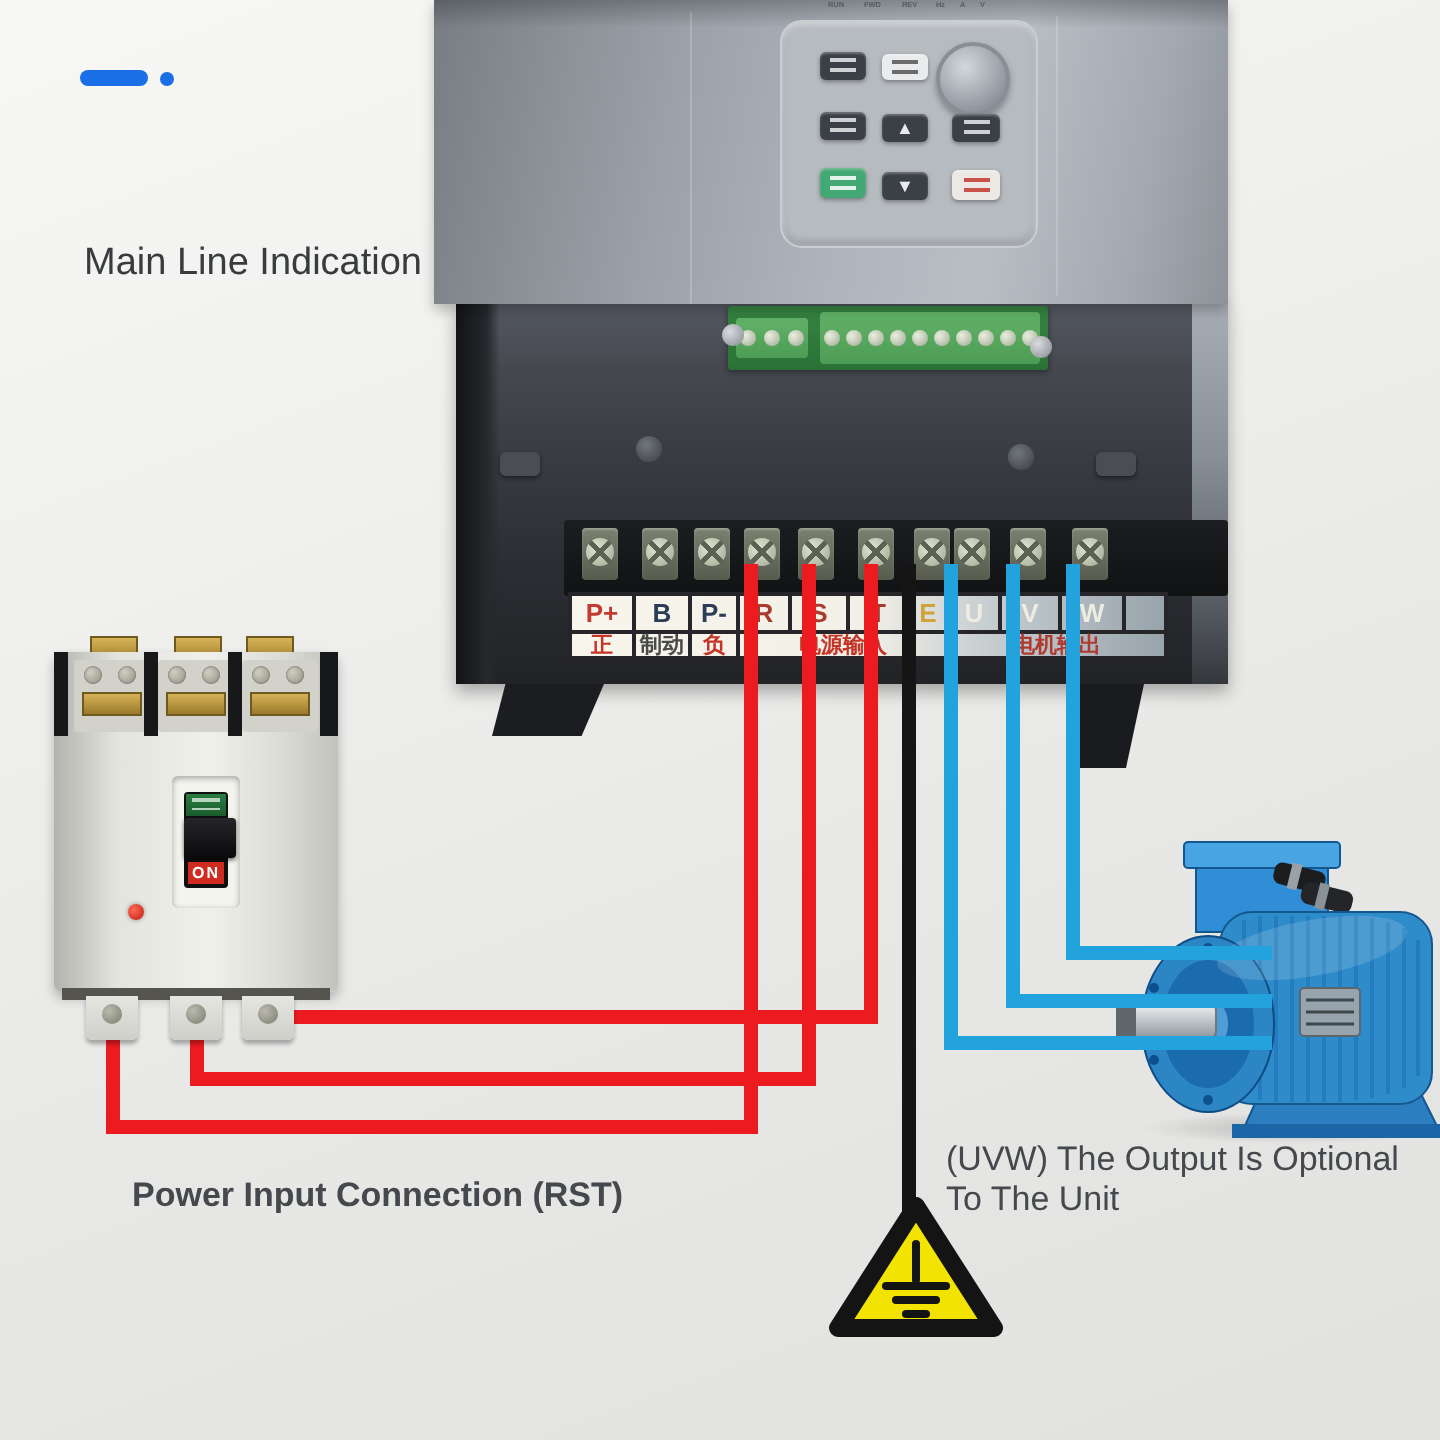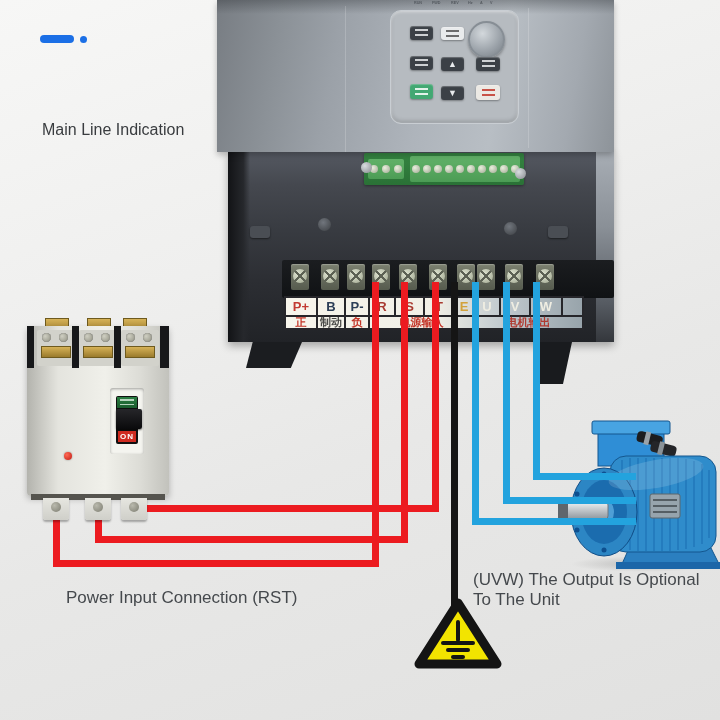--- a/index.html
+++ b/index.html
@@ -4,21 +4,21 @@
 <style>
   html,body{margin:0;padding:0;}
   #canvas{position:relative;width:720px;height:720px;overflow:hidden;
     font-family:"Liberation Sans","DejaVu Sans",sans-serif;
     background:linear-gradient(160deg,#f7f7f6 0%,#efefee 35%,#e8e8e7 60%,#e1e1e0 100%);}
   .abs{position:absolute;}
   .wire{position:absolute;}
   
   .dash{border-radius:4px;}
   .tagline{font-size:15px;color:#87898c;letter-spacing:.3px;}
-  .title{font-size:16px;color:#393c3f;}
+  .title{font-size:19px;color:#393c3f;}
   
   .cover{background:linear-gradient(100deg,#787d83 0%,#8b9197 16%,#9ba1a8 30%,#aeb4bb 52%,#b8bec4 70%,#a3a9b0 88%,#8d9399 100%);
     box-shadow:0 3px 6px rgba(0,0,0,.25);}
   .cover-topband{background:linear-gradient(180deg,rgba(40,44,48,.35),rgba(40,44,48,0));}
   .keypanel{background:#b6bbc0;border:1px solid #c9ced3;border-radius:11px;
     box-shadow:inset 0 1px 3px rgba(255,255,255,.5),inset 0 -2px 4px rgba(0,0,0,.18);}
   .ind-row{display:flex;gap:5px;}
   .ind{font-size:6px;transform:scale(.62);transform-origin:left top;color:#555a60;font-weight:bold;}
   .kbtn{position:absolute;border-radius:3px;display:flex;align-items:center;justify-content:center;
     box-shadow:0 1px 2px rgba(0,0,0,.35),inset 0 1px 1px rgba(255,255,255,.25);}
@@ -56,21 +56,21 @@
   .lcell{box-sizing:border-box;border-right:2px solid #26262a;display:flex;align-items:center;justify-content:center;
     font-weight:bold;font-size:13px;height:17px;}
   .crow .lcell{height:13px;font-size:11px;border-top:2px solid #26262a;}
   
   .brk-body{background:linear-gradient(90deg,#b3b3ad 0%,#e4e4de 22%,#f0f0ea 55%,#dcdcd6 80%,#c2c2bc 100%);
     border-radius:4px;box-shadow:0 3px 6px rgba(0,0,0,.25);}
   .brass{background:linear-gradient(180deg,#d6b257,#9a7b2c);border:1px solid #6e5a1e;}
   .sep{background:#17181a;}
   .bscrew{width:9px;height:9px;border-radius:50%;background:radial-gradient(circle at 35% 35%,#cfcfc2,#8e8e80);
     box-shadow:inset 0 0 1px #555;}
-  .panel{background:#f4f4ef;border-radius:3px;box-shadow:inset 0 1px 3px rgba(0,0,0,.35);margin-left:24px;}
+  .panel{background:#f4f4ef;border-radius:3px;box-shadow:inset 0 1px 3px rgba(0,0,0,.35);}
   .toggle-win{background:#101010;border-radius:2px;}
   .tog-green{background:linear-gradient(180deg,#2a7d41,#1b5c2e);}
   .tog-handle{background:linear-gradient(180deg,#26262a,#0a0a0c);border-radius:2px;box-shadow:0 1px 2px rgba(0,0,0,.6);}
   .tog-on{background:#cf2b20;color:#fff;font-size:8px;font-weight:bold;display:flex;align-items:center;justify-content:center;letter-spacing:1px;}
   .foot{position:absolute;background:linear-gradient(180deg,#e6e6e0,#cfcfc9);border-radius:0 0 3px 3px;
     box-shadow:0 2px 2px rgba(0,0,0,.3);}
   .fscrew{position:absolute;left:8px;top:4px;width:10px;height:10px;border-radius:50%;
     background:radial-gradient(circle at 35% 35%,#b9b9ad,#7c7c70);}
   .dotled{border-radius:50%;background:radial-gradient(circle at 35% 35%,#ff6a55,#c01a12);box-shadow:0 0 2px rgba(0,0,0,.4);}
   
@@ -330,17 +330,17 @@
   <svg class="abs" style="left:412px;top:596px;" width="92" height="78" viewBox="0 0 92 78">
     <path d="M46 7 L85 68 L7 68 Z" fill="#f2e400" stroke="#141414" stroke-width="9" stroke-linejoin="round" style="fill: rgb(242, 228, 0);"></path>
     <g stroke="#141414" stroke-width="4" stroke-linecap="round">
       <line x1="46" y1="26" x2="46" y2="44"></line>
       <line x1="31" y1="47" x2="61" y2="47"></line>
       <line x1="36" y1="54" x2="56" y2="54"></line>
       <line x1="41" y1="61" x2="51" y2="61"></line>
     </g>
   </svg>
 
-  <div class="abs caption" style="left:66px;top:588px;">Power Input Connection (RST)</div>
+  <div class="abs caption" style="left:66px;top:588px;font-weight:bold;">Power Input Connection (RST)</div>
   <div class="abs caption" style="left:473px;top:570px;">(UVW) The Output Is Optional</div>
   <div class="abs caption" style="left:473px;top:590px;">To The Unit</div>
 
 </div>
 
 </body></html>

